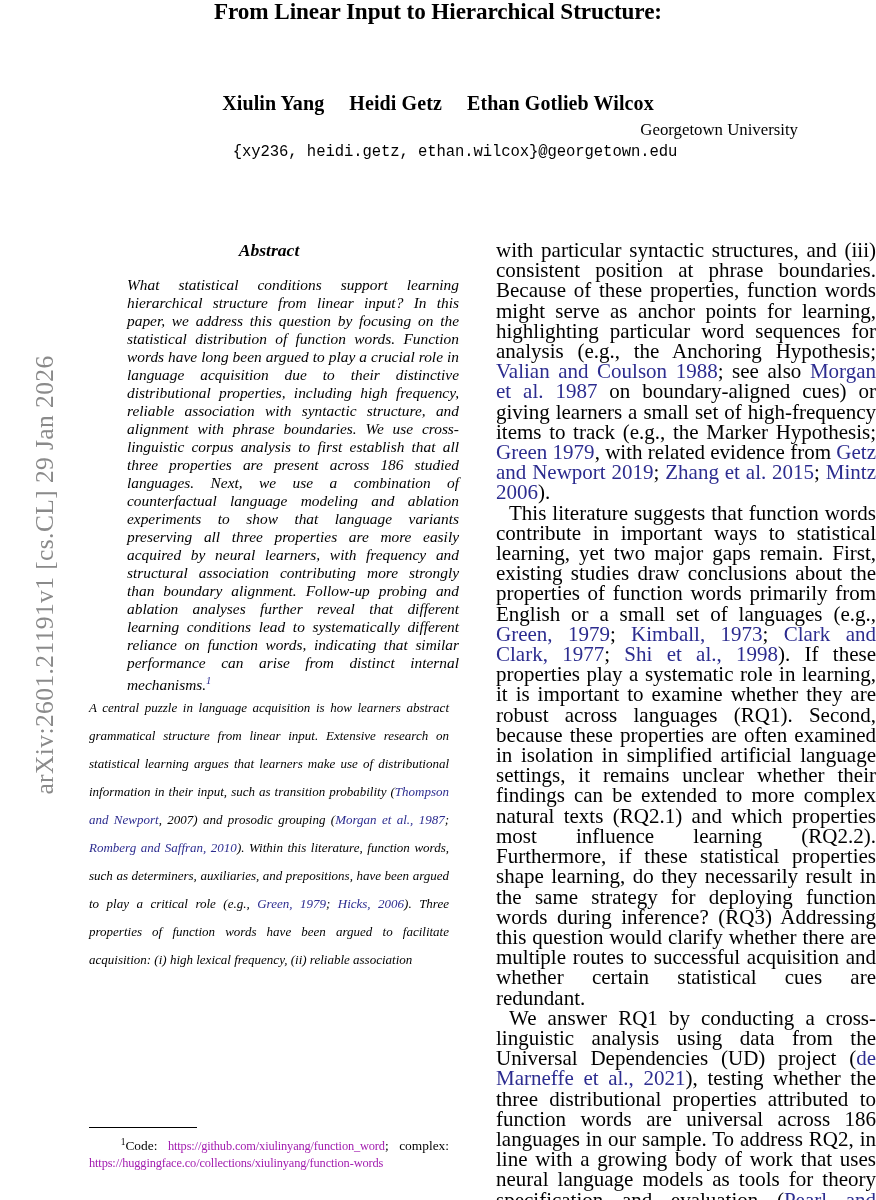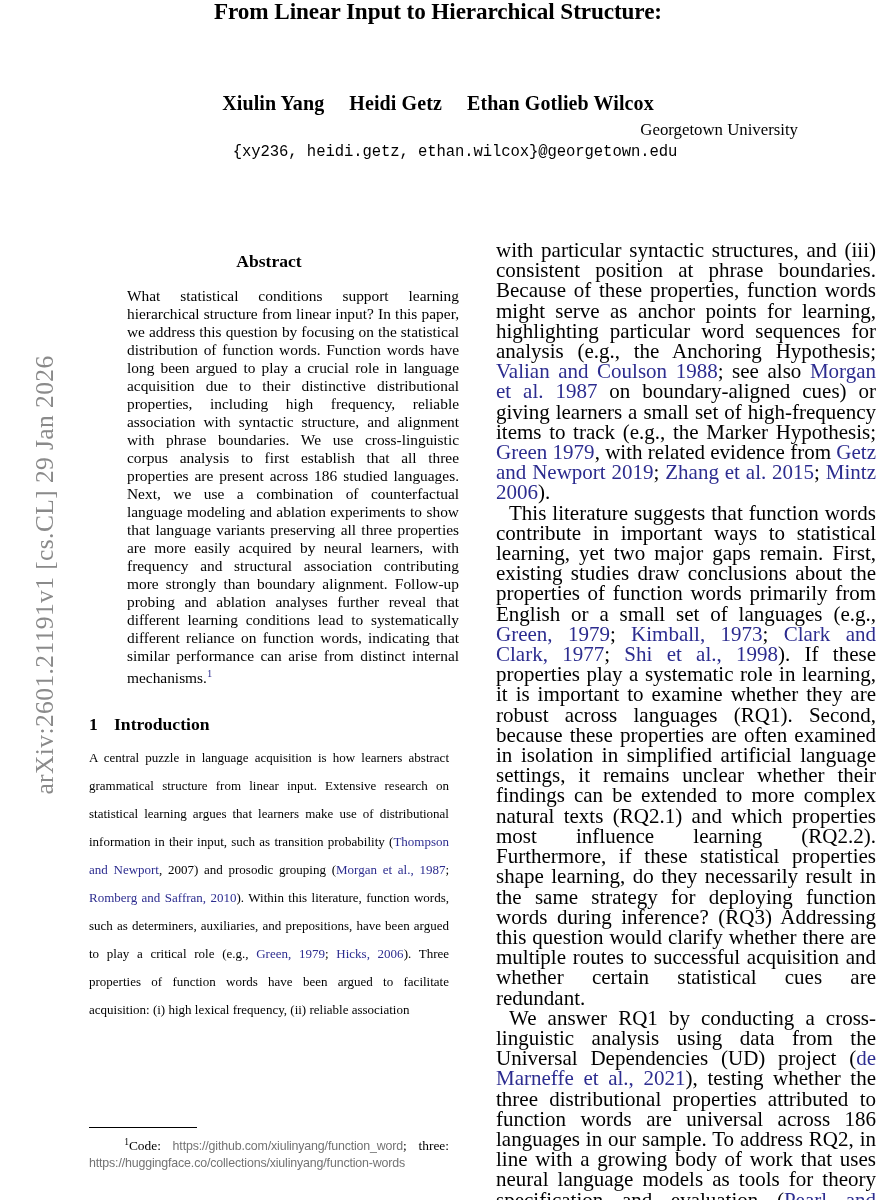--- a/index.html
+++ b/index.html
@@ -85,22 +85,23 @@
     text-align: center;
     font-size: 15.6px;
     font-family: "Liberation Mono", "DejaVu Sans Mono", monospace;
     letter-spacing: -0.1px;
   }
 
   
   .col-left {
     position: absolute;
     left: 89px;
-    top: 251px;
+    top: 240px;
     width: 360px;
+    font-style: italic;
   }
   .col-right {
     position: absolute;
     left: 496px;
     top: 240px;
     width: 380px;
   }
 
   .abstract-heading {
     text-align: center;
@@ -155,23 +156,23 @@
     margin-bottom: 6px;
   }
   .footnote-text {
     font-size: 13.4px;
     line-height: 16.6px;
     text-align: justify;
     hyphens: none;
   }
   .footnote-text sup { font-size: 9.5px; vertical-align: super; }
   .mono-link {
-    font-family: Liberation Sans, sans-serif;
+    font-family: Liberation Serif, serif;
     font-size: 12.4px;
-    color: #737373;
+    color: #a21caf;
     letter-spacing: -0.15px;
   }
 </style>
 </head>
 <body>
 
 <div class="page">
 
   <div class="arxiv-stamp">
     <span>arXiv:2601.21191v1  [cs.CL]  29 Jan 2026</span>
@@ -187,28 +188,27 @@
     <span class="author">Xiulin Yang</span><span class="gap"></span><span class="author">Heidi Getz</span><span class="gap"></span><span class="author">Ethan Gotlieb Wilcox</span>
   </div>
 
   <div class="affiliation">Georgetown University</div>
   <div class="emails">{xy236, heidi.getz, ethan.wilcox}@georgetown.edu</div>
 
   <div class="col-left">
     <div class="abstract-heading">Abstract</div>
     <div class="abstract-body"><span>What statistical conditions support learning hierarchical structure from linear input? In this paper, we address this question by focusing on the statistical distribution of function words. Function words have long been argued to play a crucial role in language acquisition due to their distinctive distributional properties, including high frequency, reliable association with syntactic structure, and alignment with phrase boundaries. We use cross-linguistic corpus analysis to first establish that all three properties are present across 186 studied languages. Next, we use a combination of counterfactual language modeling and ablation experiments to show that language variants preserving all three properties are more easily acquired by neural learners, with frequency and structural association contributing more strongly than boundary alignment. Follow-up probing and ablation analyses further reveal that different learning conditions lead to systematically different reliance on function words, indicating that similar performance can arise from distinct internal mechanisms.</span><sup class="fnmark">1</sup></div>
 
-    <div class="section-heading"><span class="secnum">1</span><span>Introduction</span></div>
 
     <p class="body-para"><span>A central puzzle in language acquisition is how learners abstract grammatical structure from linear input. Extensive research on statistical learning argues that learners make use of distributional information in their input, such as transition probability (</span><span class="cite">Thompson and Newport</span><span>, 2007) and prosodic grouping (</span><span class="cite">Morgan et al., 1987</span><span>; </span><span class="cite">Romberg and Saffran, 2010</span><span>). Within this literature, function words, such as determiners, auxiliaries, and prepositions, have been argued to play a critical role (e.g., </span><span class="cite">Green, 1979</span><span>; </span><span class="cite">Hicks, 2006</span><span>). Three properties of function words have been argued to facilitate acquisition: (i) high lexical frequency, (ii) reliable association</span></p>
   </div>
 
   <div class="footnote-zone">
     <div class="footnote-rule"></div>
-    <div class="footnote-text">&nbsp;&nbsp;&nbsp;<sup>1</sup><span>Code:</span> <span class="mono-link">https://github.com/xiulinyang/function_word</span>; <span>three:</span> <span class="mono-link">https://huggingface.co/collections/xiulinyang/function-words</span></div>
+    <div class="footnote-text">&nbsp;&nbsp;&nbsp;<sup>1</sup><span>Code:</span> <span class="mono-link">https://github.com/xiulinyang/function_word</span>; <span>complex:</span> <span class="mono-link">https://huggingface.co/collections/xiulinyang/function-words</span></div>
   </div>
 
   <div class="col-right">
     <p class="body-para"><span>with particular syntactic structures, and (iii) consistent position at phrase boundaries. Because of these properties, function words might serve as anchor points for learning, highlighting particular word sequences for analysis (e.g., the Anchoring Hypothesis; </span><span class="cite">Valian and Coulson 1988</span><span>; see also </span><span class="cite">Morgan et al. 1987</span><span> on boundary-aligned cues) or giving learners a small set of high-frequency items to track (e.g., the Marker Hypothesis; </span><span class="cite">Green 1979</span><span>, with related evidence from </span><span class="cite">Getz and Newport 2019</span><span>; </span><span class="cite">Zhang et al. 2015</span><span>; </span><span class="cite">Mintz 2006</span><span>).</span></p>
 
     <p class="body-para"><span>This literature suggests that function words contribute in important ways to statistical learning, yet two major gaps remain. First, existing studies draw conclusions about the properties of function words primarily from English or a small set of languages (e.g., </span><span class="cite">Green, 1979</span><span>; </span><span class="cite">Kimball, 1973</span><span>; </span><span class="cite">Clark and Clark, 1977</span><span>; </span><span class="cite">Shi et al., 1998</span><span>). If these properties play a systematic role in learning, it is important to examine whether they are robust across languages (RQ1). Second, because these properties are often examined in isolation in simplified artificial language settings, it remains unclear whether their findings can be extended to more complex natural texts (RQ2.1) and which properties most influence learning (RQ2.2). Furthermore, if these statistical properties shape learning, do they necessarily result in the same strategy for deploying function words during inference? (RQ3) Addressing this question would clarify whether there are multiple routes to successful acquisition and whether certain statistical cues are redundant.</span></p>
 
     <p class="body-para"><span>We answer RQ1 by conducting a cross-linguistic analysis using data from the Universal Dependencies (UD) project (</span><span class="cite">de Marneffe et al., 2021</span><span>), testing whether the three distributional properties attributed to function words are universal across 186 languages in our sample. To address RQ2, in line with a growing body of work that uses neural language models as tools for theory specification and evaluation (</span><span class="cite">Pearl and Sprouse, 2015</span><span>;</span></p>
   </div>
 

